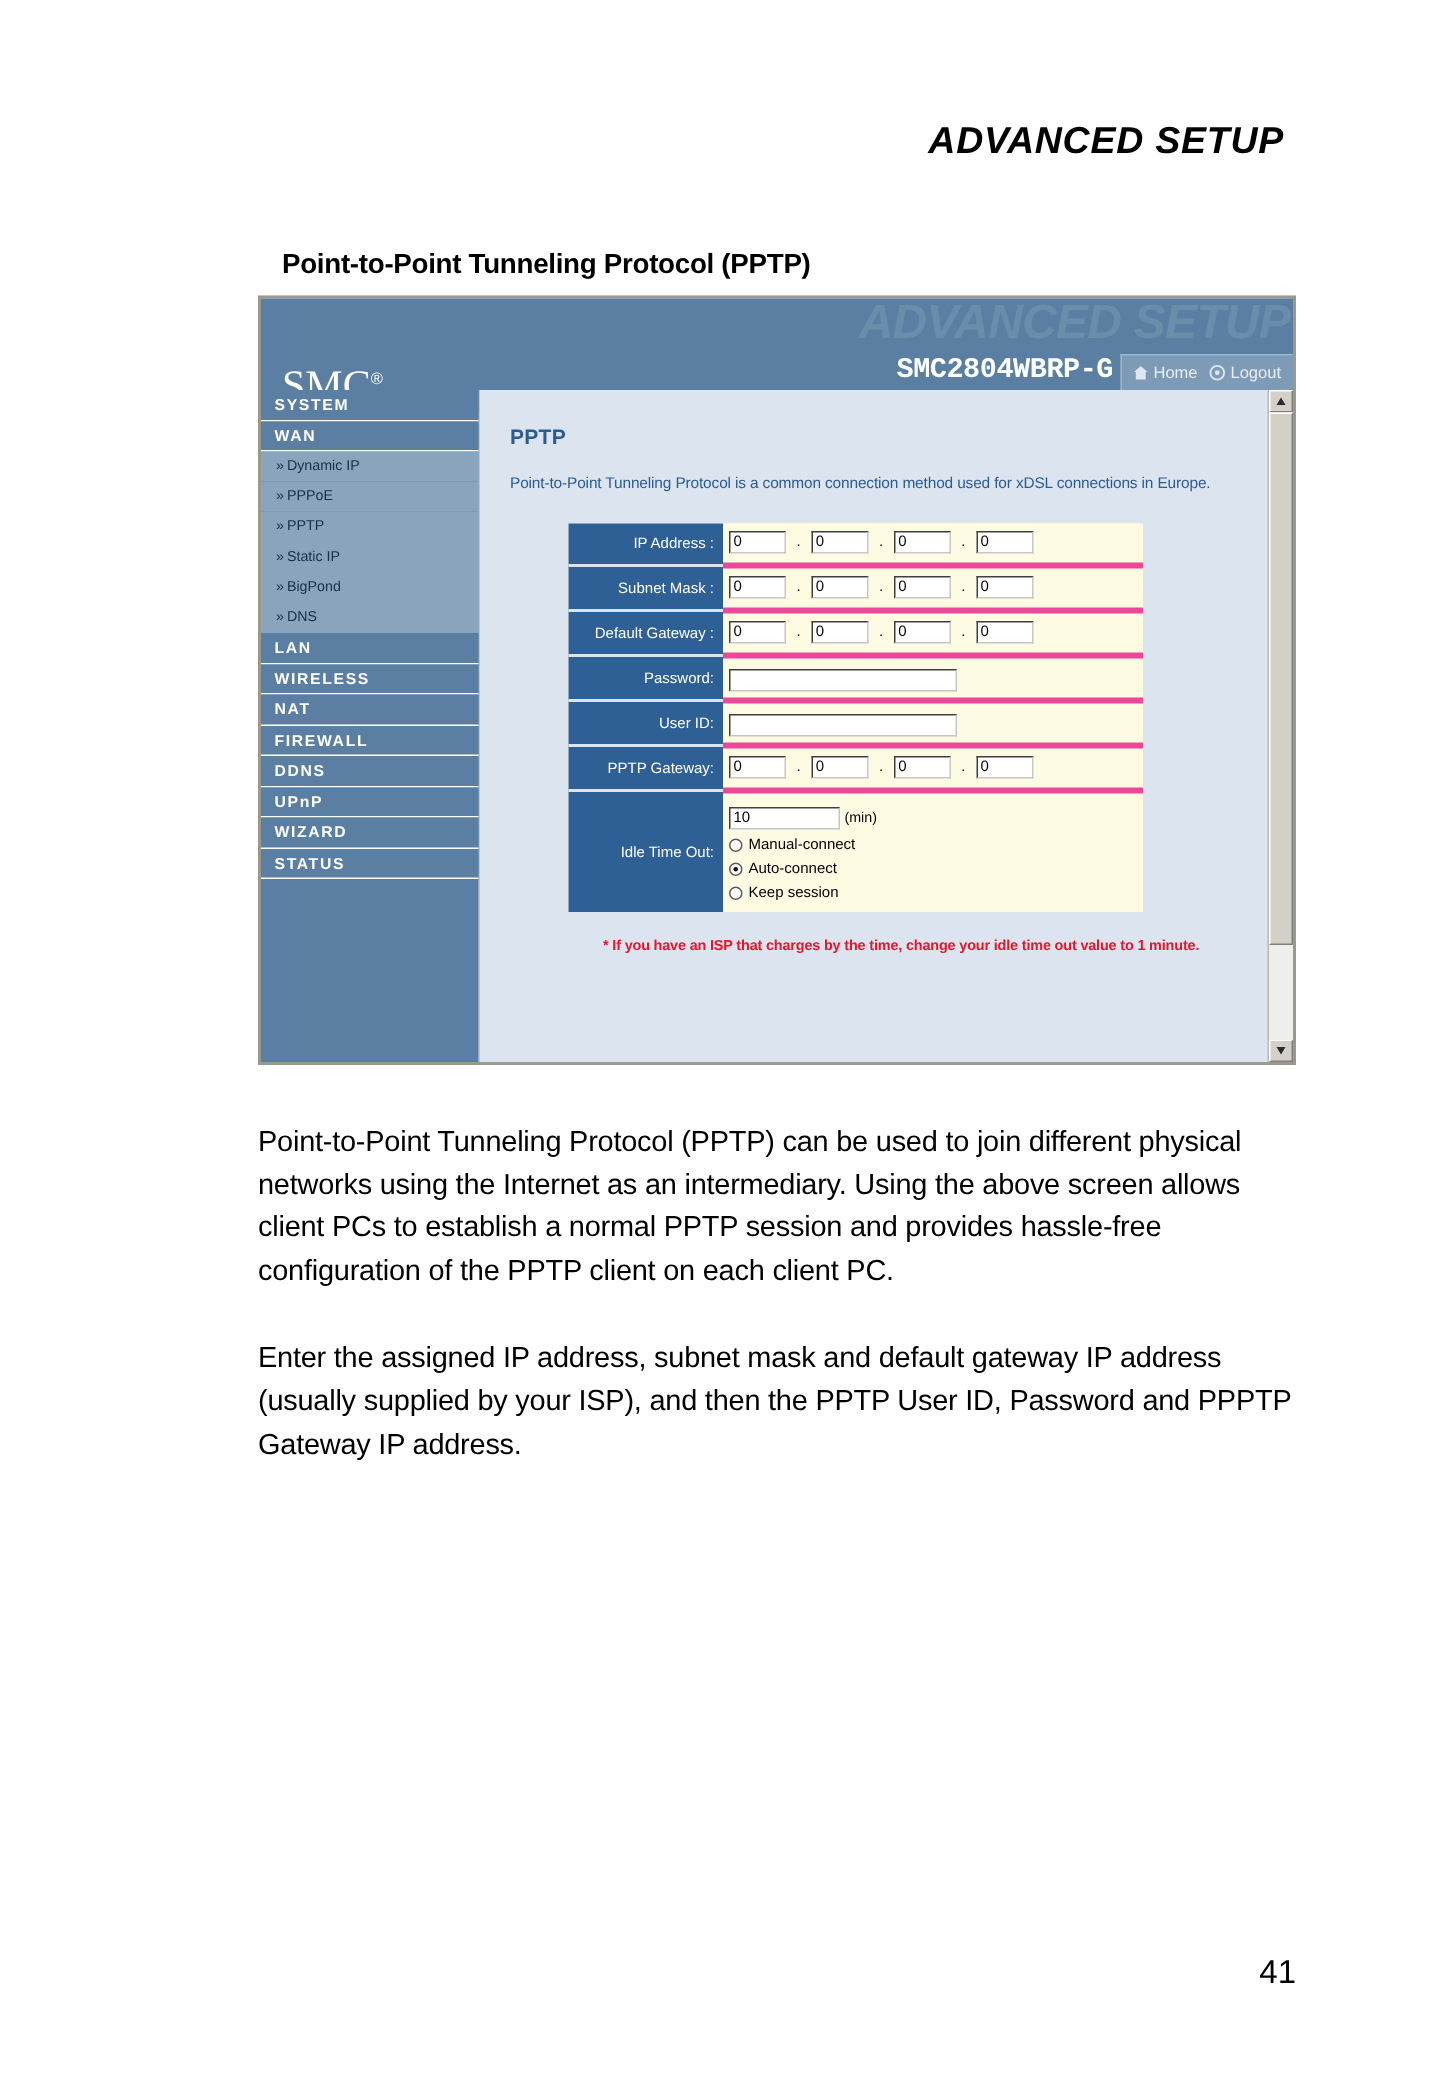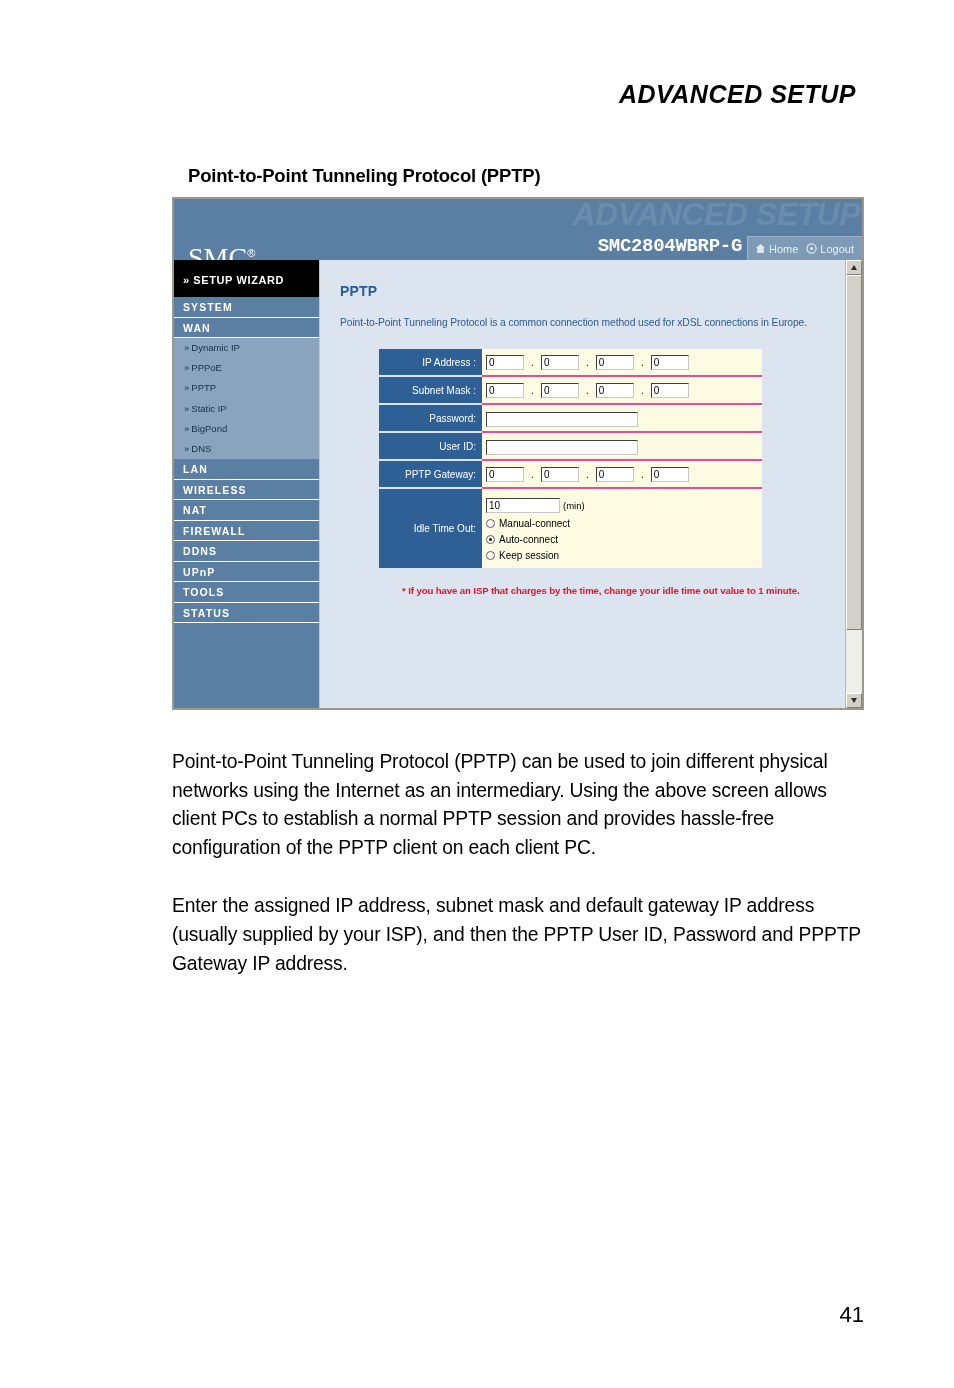--- a/index.html
+++ b/index.html
@@ -255,21 +255,21 @@
     font-size: 10px;
     text-align: right;
     padding: 0 6px 0 0;
     width: 97px;
     border-bottom: 2px solid #dce4ef;
     white-space: nowrap;
   }
   .val-cell {
     background: #fdfce3;
     padding: 4px 0 4px 4px;
-    border-bottom: 2px solid #ec4899;
+    border-bottom: 4px solid #ec4899;
   }
   tr:last-child .lbl-cell, tr:last-child .val-cell { border-bottom: none; }
 
   .octet {
     width: 38px;
     height: 15px;
     border: 1px solid #3e3e3e;
     border-right-color: #c6c6c6;
     border-bottom-color: #c6c6c6;
     background: #ffffff;
@@ -471,39 +471,38 @@
         <span>Logout</span>
       </span>
     </div>
   </div>
 
   <div class="black-strip"></div>
 
   <div class="shot-body">
 
     <div class="sidebar">
-      <div class="nav-wizard">» SETUP WIZARD</div>
 
       <div class="nav-top">SYSTEM</div>
       <div class="nav-top">WAN</div>
 
       <div class="nav-sub"><span class="chev">»</span><span>Dynamic IP</span></div>
       <div class="nav-sub"><span class="chev">»</span><span>PPPoE</span></div>
       <div class="nav-sub"><span class="chev">»</span><span>PPTP</span></div>
       <div class="nav-sub"><span class="chev">»</span><span>Static IP</span></div>
       <div class="nav-sub"><span class="chev">»</span><span>BigPond</span></div>
       <div class="nav-sub"><span class="chev">»</span><span>DNS</span></div>
 
       <div class="nav-top">LAN</div>
       <div class="nav-top">WIRELESS</div>
       <div class="nav-top">NAT</div>
       <div class="nav-top">FIREWALL</div>
       <div class="nav-top">DDNS</div>
       <div class="nav-top">UPnP</div>
-      <div class="nav-top">TOOLS</div>
+      <div class="nav-top">WIZARD</div>
       <div class="nav-top">STATUS</div>
 
       <div class="nav-fill"></div>
     </div>
 
     <div class="content">
       <div class="pane-title">PPTP</div>
       <div class="pane-desc">Point-to-Point Tunneling Protocol is a common connection method used for xDSL connections in Europe.</div>
 
       <table class="form-table">
@@ -527,20 +526,32 @@
               <input class="octet" value="0" style="">
               <span class="dot">.</span>
               <input class="octet" value="0" style="">
               <span class="dot">.</span>
               <input class="octet" value="0" style="">
               <span class="dot">.</span>
               <input class="octet" value="0" style="">
             </td>
           </tr>
 
+          <tr>
+            <td class="lbl-cell">Default Gateway :</td>
+            <td class="val-cell">
+              <input class="octet" value="0" style="">
+              <span class="dot">.</span>
+              <input class="octet" value="0" style="">
+              <span class="dot">.</span>
+              <input class="octet" value="0" style="">
+              <span class="dot">.</span>
+              <input class="octet" value="0" style="">
+            </td>
+          </tr>
 
           <tr>
             <td class="lbl-cell">Password:</td>
             <td class="val-cell">
               <input class="text-wide" value="" style="">
             </td>
           </tr>
 
           <tr>
             <td class="lbl-cell">User ID:</td>

